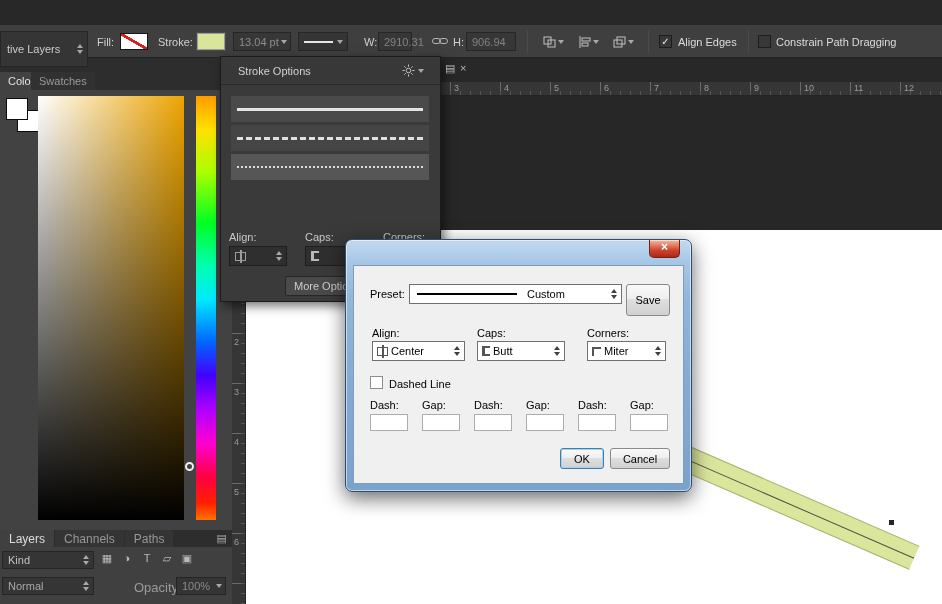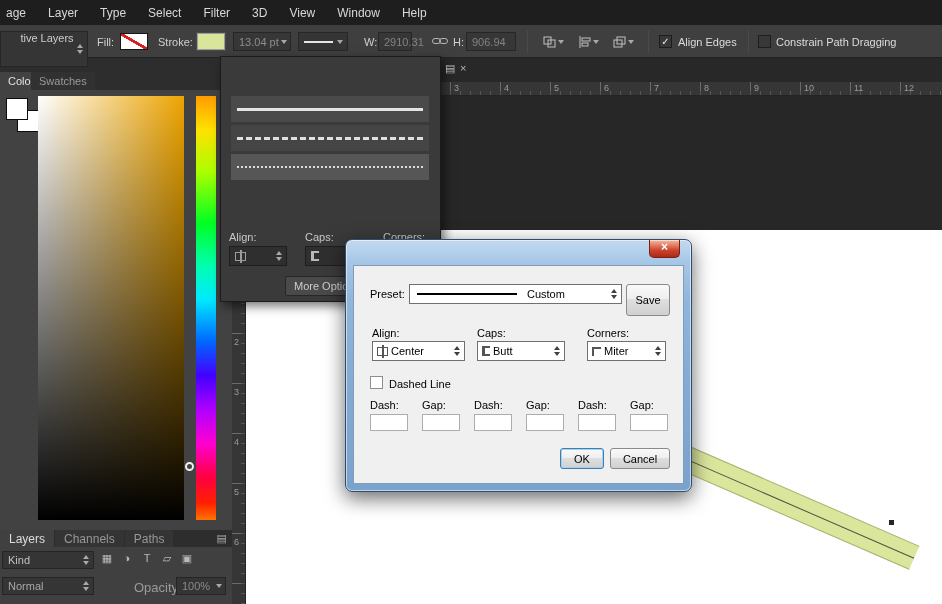--- a/index.html
+++ b/index.html
@@ -117,34 +117,23 @@
   .ico-butt-w { width:8px; height:10px; border-left:3px solid #555; border-top:2px solid #555; border-bottom:2px solid #555; margin:0 3px 0 4px; }
   .ico-miter-w { width:9px; height:9px; border-left:2px solid #555; border-top:2px solid #555; margin:0 3px 0 4px; }
   .wd-check { position:absolute; width:13px; height:13px; background:#fff; border:1px solid #8e8e8e; }
   .dash-input { position:absolute; width:38px; height:17px; background:#fff; border:1px solid #abadb3; font-size:11px; font-family:"Liberation Sans",sans-serif; padding:1px 3px; }
 </style>
 </head>
 <body>
 
 <div class="screen">
 
-  <div class="menubar">
-    <span class="mi">age</span>
-    <span class="mi">Layer</span>
-    <span class="mi">Type</span>
-    <span class="mi">Select</span>
-    <span class="mi">Filter</span>
-    <span class="mi">3D</span>
-    <span class="mi">View</span>
-    <span class="mi">Window</span>
-    <span class="mi">Help</span>
-  </div>
 
   <div class="optionsbar">
-    <div class="dd" style="left:0;top:6px;width:88px;height:36px;padding-left:6px;flex-direction:column;">
+    <div class="dd" style="left:0;top:6px;width:88px;height:36px;padding-left:6px;">
       <span>tive Layers</span>
       <span class="updn">
           <i class="u"></i>
           <i class="d"></i>
         </span>
     </div>
     <span class="obar-lbl" style="left:97px;">Fill:</span>
     <div class="swatch fill-swatch"></div>
     <span class="obar-lbl" style="left:158px;">Stroke:</span>
     <div class="swatch stroke-swatch"></div>
@@ -280,20 +269,30 @@
     <span class="rnum-v" style="top:391px;">5</span>
     <span class="rnum-v" style="top:441px;">6</span>
   </div>
 
   <div class="pasteboard"></div>
   <div class="artboard"></div>
   <div class="path-shape"></div>
   <div class="anchor-pt"></div>
 
   <div class="popup">
+    <div class="popup-hdr">
+      <span class="popup-title">Stroke Options</span>
+      <span class="popup-gear">
+        <svg width="13" height="13" viewBox="0 0 13 13" fill="none" stroke="#c0c0c0">
+            <circle cx="6.5" cy="6.5" r="2.3"></circle>
+            <path d="M6.5 0.5v2.2M6.5 10.3v2.2M0.5 6.5h2.2M10.3 6.5h2.2M2.3 2.3l1.5 1.5M9.2 9.2l1.5 1.5M10.7 2.3L9.2 3.8M3.8 9.2l-1.5 1.5"></path>
+          </svg>
+        <span class="arr-dn"></span>
+      </span>
+    </div>
     <div class="srow" style="top:39px;background:#4a4a4a;">
         <div class="sline solid"></div>
       </div>
     <div class="srow" style="top:68px;background:#454545;">
         <div class="sline dashed"></div>
       </div>
     <div class="srow" style="top:97px;background:#565656;">
         <div class="sline dotted"></div>
       </div>
     <span class="pop-lbl" style="left:8px;">Align:</span>

